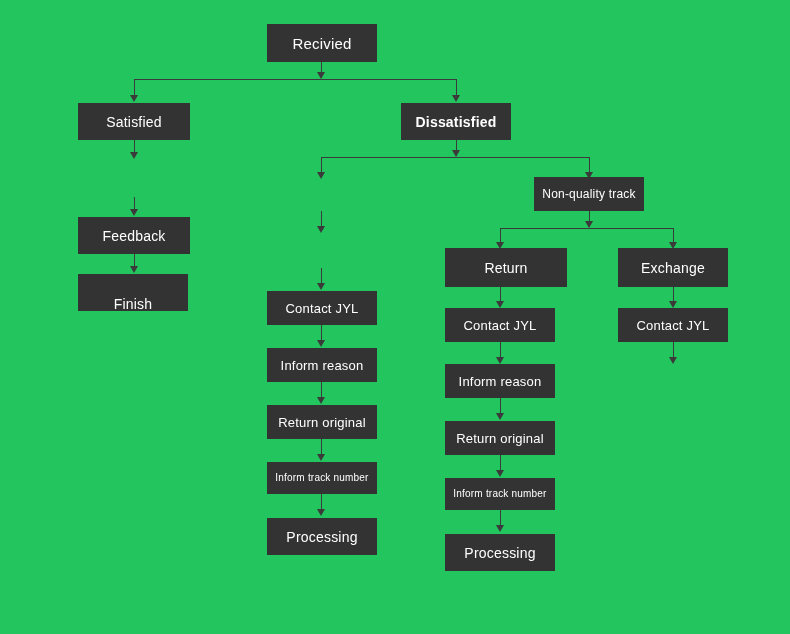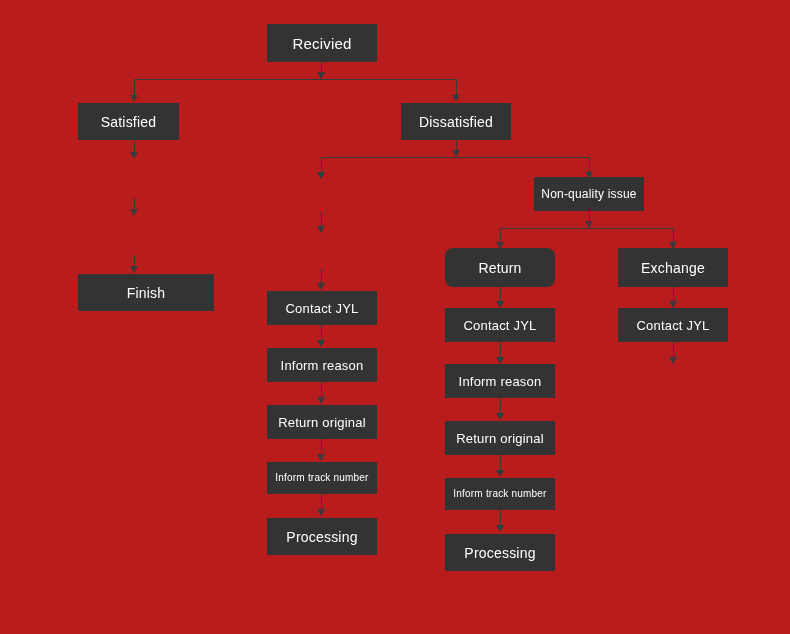--- a/index.html
+++ b/index.html
@@ -4,21 +4,21 @@
 <style>
   html, body {
     margin: 0;
     padding: 0;
     background: #ffffff;
   }
   #canvas {
     position: relative;
     width: 790px;
     height: 634px;
-    background: #b91c1c;
+    background: #22c55e;
     font-family: "Liberation Sans", sans-serif;
     overflow: hidden;
   }
   .node {
     position: absolute;
     background: #333333;
     color: #ffffff;
     display: flex;
     align-items: center;
     justify-content: center;
@@ -60,37 +60,40 @@
   </div>
 
   <div class="vline" style="left:321px; top:62px; height:16px;"></div>
   <div class="arrow" style="left:317px; top:72px;"></div>
   <div class="hline" style="left:134px; top:79px; width:323px;"></div>
   <div class="vline" style="left:134px; top:79px; height:16px;"></div>
   <div class="arrow" style="left:130px; top:95px;"></div>
   <div class="vline" style="left:456px; top:79px; height:16px;"></div>
   <div class="arrow" style="left:452px; top:95px;"></div>
 
-  <div class="node" style="left:78px; top:103px; width:101px; height:37px; font-size:14px;">
+  <div class="node" style="left:78px; top:103px; width:112px; height:37px; font-size:14px;">
     <span class="node-label">Satisfied</span>
   </div>
   <div class="vline" style="left:134px; top:140px; height:13px;"></div>
   <div class="arrow" style="left:130px; top:152px;"></div>
 
   <div class="vline" style="left:134px; top:197px; height:13px;"></div>
   <div class="arrow" style="left:130px; top:209px;"></div>
 
+  <div class="node" style="left:78px; top:217px; width:112px; height:37px; font-size:14px;">
+    <span class="node-label">Feedback</span>
+  </div>
   <div class="vline" style="left:134px; top:254px; height:13px;"></div>
   <div class="arrow" style="left:130px; top:266px;"></div>
 
-  <div class="node" style="left:78px; top:274px; width:136px; height:37px; font-size:14px;">
+  <div class="node" style="left:78px; top:274px; width:110px; height:37px; font-size:14px;align-items:flex-end;">
     <span class="node-label">Finish</span>
   </div>
 
-  <div class="node" style="left:401px; top:103px; width:110px; height:37px; font-size:14px;">
+  <div class="node" style="left:401px; top:103px; width:110px; height:37px; font-size:14px;font-weight:bold;">
     <span class="node-label">Dissatisfied</span>
   </div>
 
   <div class="vline" style="left:456px; top:140px; height:16px;"></div>
   <div class="arrow" style="left:452px; top:150px;"></div>
   <div class="hline" style="left:321px; top:157px; width:269px;"></div>
   <div class="vline" style="left:321px; top:157px; height:16px;"></div>
   <div class="arrow" style="left:317px; top:172px;"></div>
   <div class="vline" style="left:589px; top:157px; height:16px;"></div>
   <div class="arrow" style="left:585px; top:172px;"></div>
@@ -123,32 +126,32 @@
     <span class="node-label">Inform track number</span>
   </div>
   <div class="vline" style="left:321px; top:494px; height:16px;"></div>
   <div class="arrow" style="left:317px; top:509px;"></div>
 
   <div class="node" style="left:267px; top:518px; width:110px; height:37px; font-size:14px;">
     <span class="node-label">Processing</span>
   </div>
 
   <div class="node" style="left:534px; top:177px; width:110px; height:34px; font-size:12px;">
-    <span class="node-label">Non-quality issue</span>
+    <span class="node-label">Non-quality track</span>
   </div>
 
   <div class="vline" style="left:589px; top:211px; height:16px;"></div>
   <div class="arrow" style="left:585px; top:221px;"></div>
   <div class="hline" style="left:500px; top:228px; width:174px;"></div>
   <div class="vline" style="left:500px; top:228px; height:16px;"></div>
   <div class="arrow" style="left:496px; top:242px;"></div>
   <div class="vline" style="left:673px; top:228px; height:16px;"></div>
   <div class="arrow" style="left:669px; top:242px;"></div>
 
-  <div class="node" style="left:445px; top:248px; width:110px; height:39px; font-size:14px;border-radius:8px;">
+  <div class="node" style="left:445px; top:248px; width:122px; height:39px; font-size:14px;">
     <span class="node-label">Return</span>
   </div>
   <div class="vline" style="left:500px; top:287px; height:15px;"></div>
   <div class="arrow" style="left:496px; top:301px;"></div>
 
   <div class="node" style="left:445px; top:308px; width:110px; height:34px; font-size:13px;">
     <span class="node-label">Contact JYL</span>
   </div>
   <div class="vline" style="left:500px; top:342px; height:16px;"></div>
   <div class="arrow" style="left:496px; top:357px;"></div>

